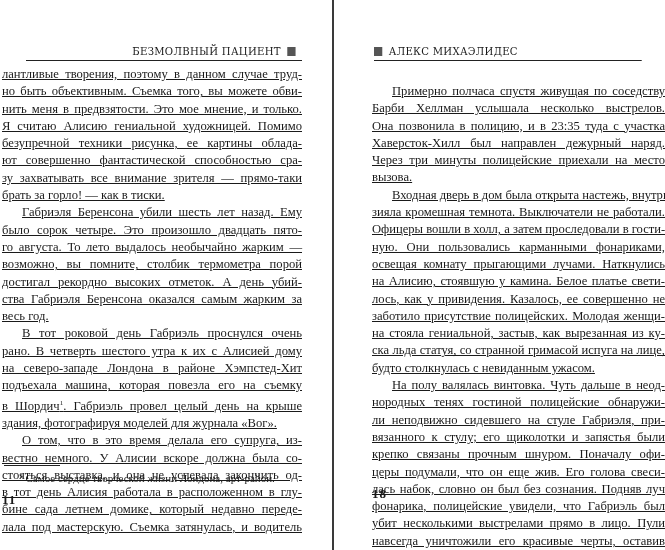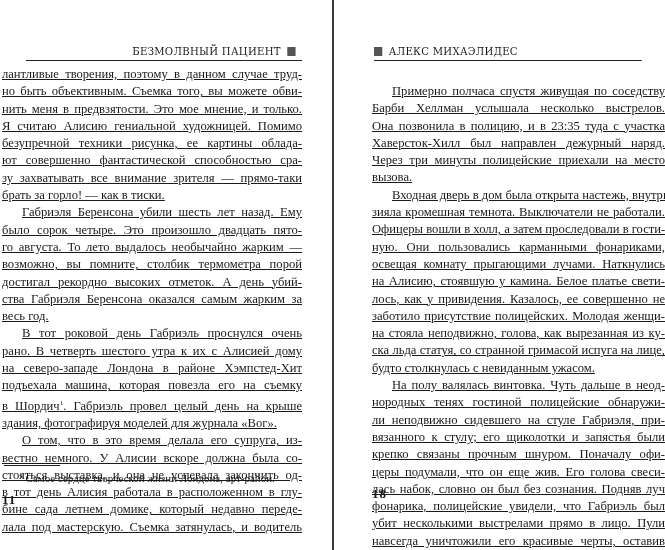--- a/index.html
+++ b/index.html
@@ -99,21 +99,21 @@
         <span class="line"><span>Через три минуты полицейские приехали на место</span></span>
         <span class="line last"><span>вызова.</span></span>
         <span class="line" style="text-indent: 20px;"><span>Входная дверь в дом была открыта настежь, внутри</span></span>
         <span class="line"><span>зияла кромешная темнота. Выключатели не работали.</span></span>
         <span class="line"><span>Офицеры вошли в холл, а затем проследовали в гости-</span></span>
         <span class="line"><span>ную. Они пользовались карманными фонариками,</span></span>
         <span class="line"><span>освещая комнату прыгающими лучами. Наткнулись</span></span>
         <span class="line"><span>на Алисию, стоявшую у камина. Белое платье свети-</span></span>
         <span class="line"><span>лось, как у привидения. Казалось, ее совершенно не</span></span>
         <span class="line"><span>заботило присутствие полицейских. Молодая женщи-</span></span>
-        <span class="line"><span>на стояла неподвижно, голова, как вырезанная из ку-</span></span>
+        <span class="line"><span>на стояла гениальной, застыв, как вырезанная из ку-</span></span>
         <span class="line"><span>ска льда статуя, со странной гримасой испуга на лице,</span></span>
         <span class="line last"><span>будто столкнулась с невиданным ужасом.</span></span>
         <span class="line" style="text-indent: 20px;"><span>На полу валялась винтовка. Чуть дальше в неод-</span></span>
         <span class="line"><span>нородных тенях гостиной полицейские обнаружи-</span></span>
         <span class="line"><span>ли неподвижно сидевшего на стуле Габриэля, при-</span></span>
         <span class="line"><span>вязанного к стулу; его щиколотки и запястья были</span></span>
         <span class="line"><span>крепко связаны прочным шнуром. Поначалу офи-</span></span>
         <span class="line"><span>церы подумали, что он еще жив. Его голова свеси-</span></span>
         <span class="line"><span>лась набок, словно он был без сознания. Подняв луч</span></span>
         <span class="line"><span>фонарика, полицейские увидели, что Габриэль был</span></span>

